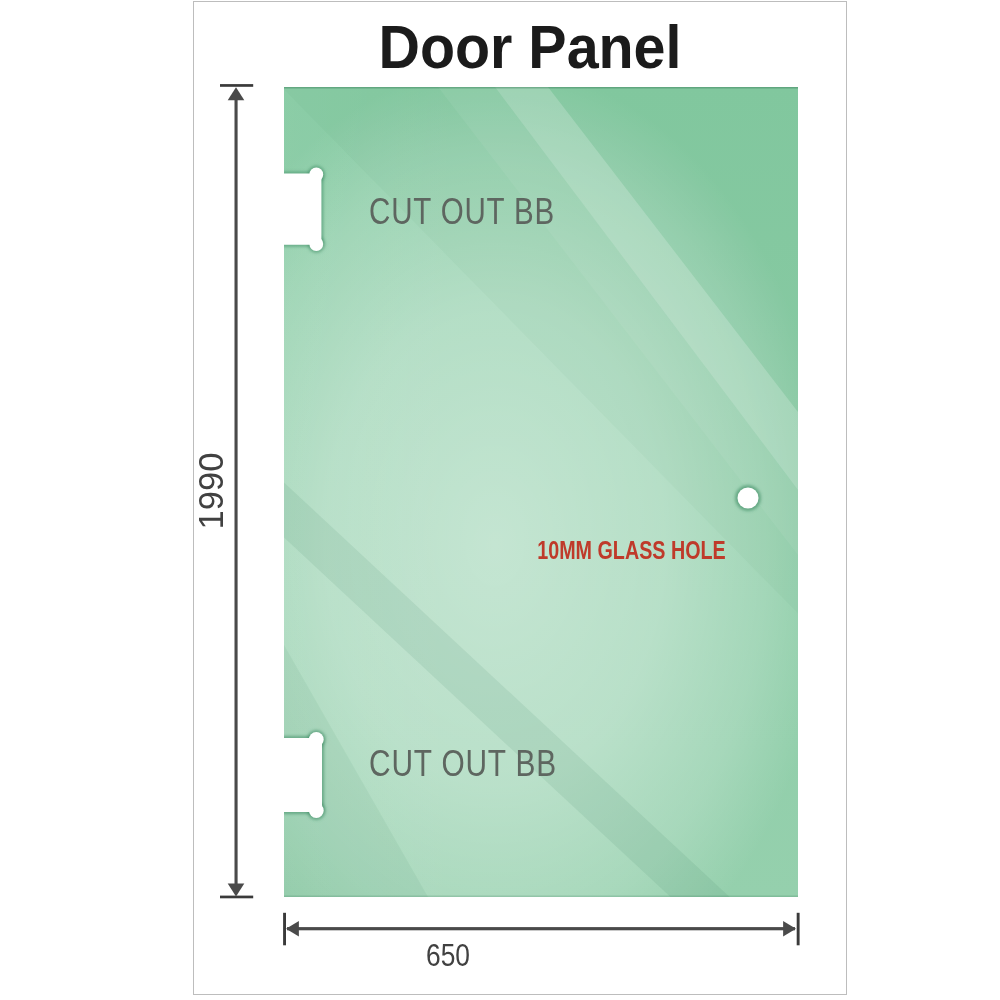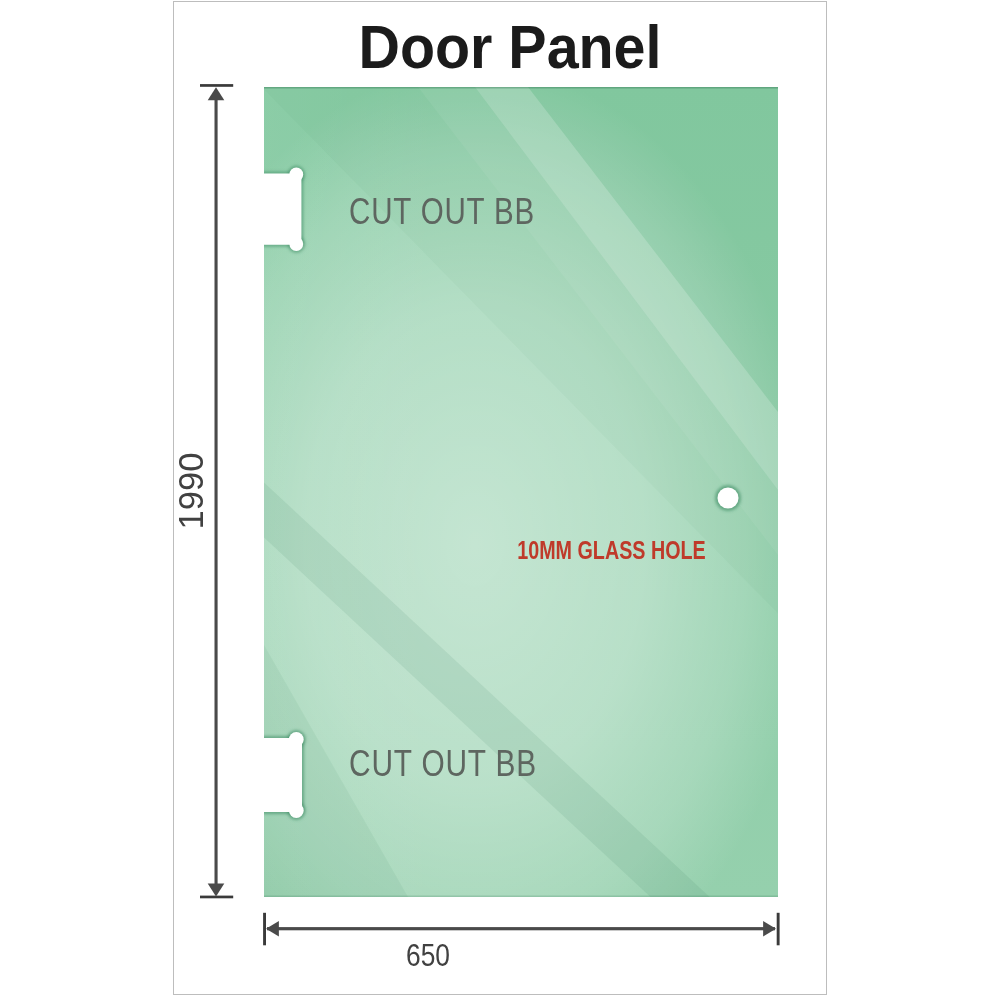--- a/index.html
+++ b/index.html
@@ -1,17 +1,17 @@
 <!DOCTYPE html>
 <html><head>
 <meta charset="utf-8">
 <style>
   html,body{margin:0;padding:0;background:#ffffff;}
   .page{position:relative;width:837px;height:1000px;background:#ffffff;overflow:hidden;
-        font-family:"Liberation Sans", sans-serif;}
+        font-family:"Liberation Sans", sans-serif;margin-left:20px;}
   svg text{font-family:"Liberation Sans", sans-serif;}
 </style>
 </head>
 <body>
 <div class="page">
 <svg width="1000" height="1000" viewBox="0 0 1000 1000">
   <defs>
     <linearGradient id="glass" gradientUnits="userSpaceOnUse" x1="264" y1="87" x2="264" y2="897">
       <stop offset="0" stop-color="#85caa2"></stop>
       <stop offset="1" stop-color="#95d0ad"></stop>

